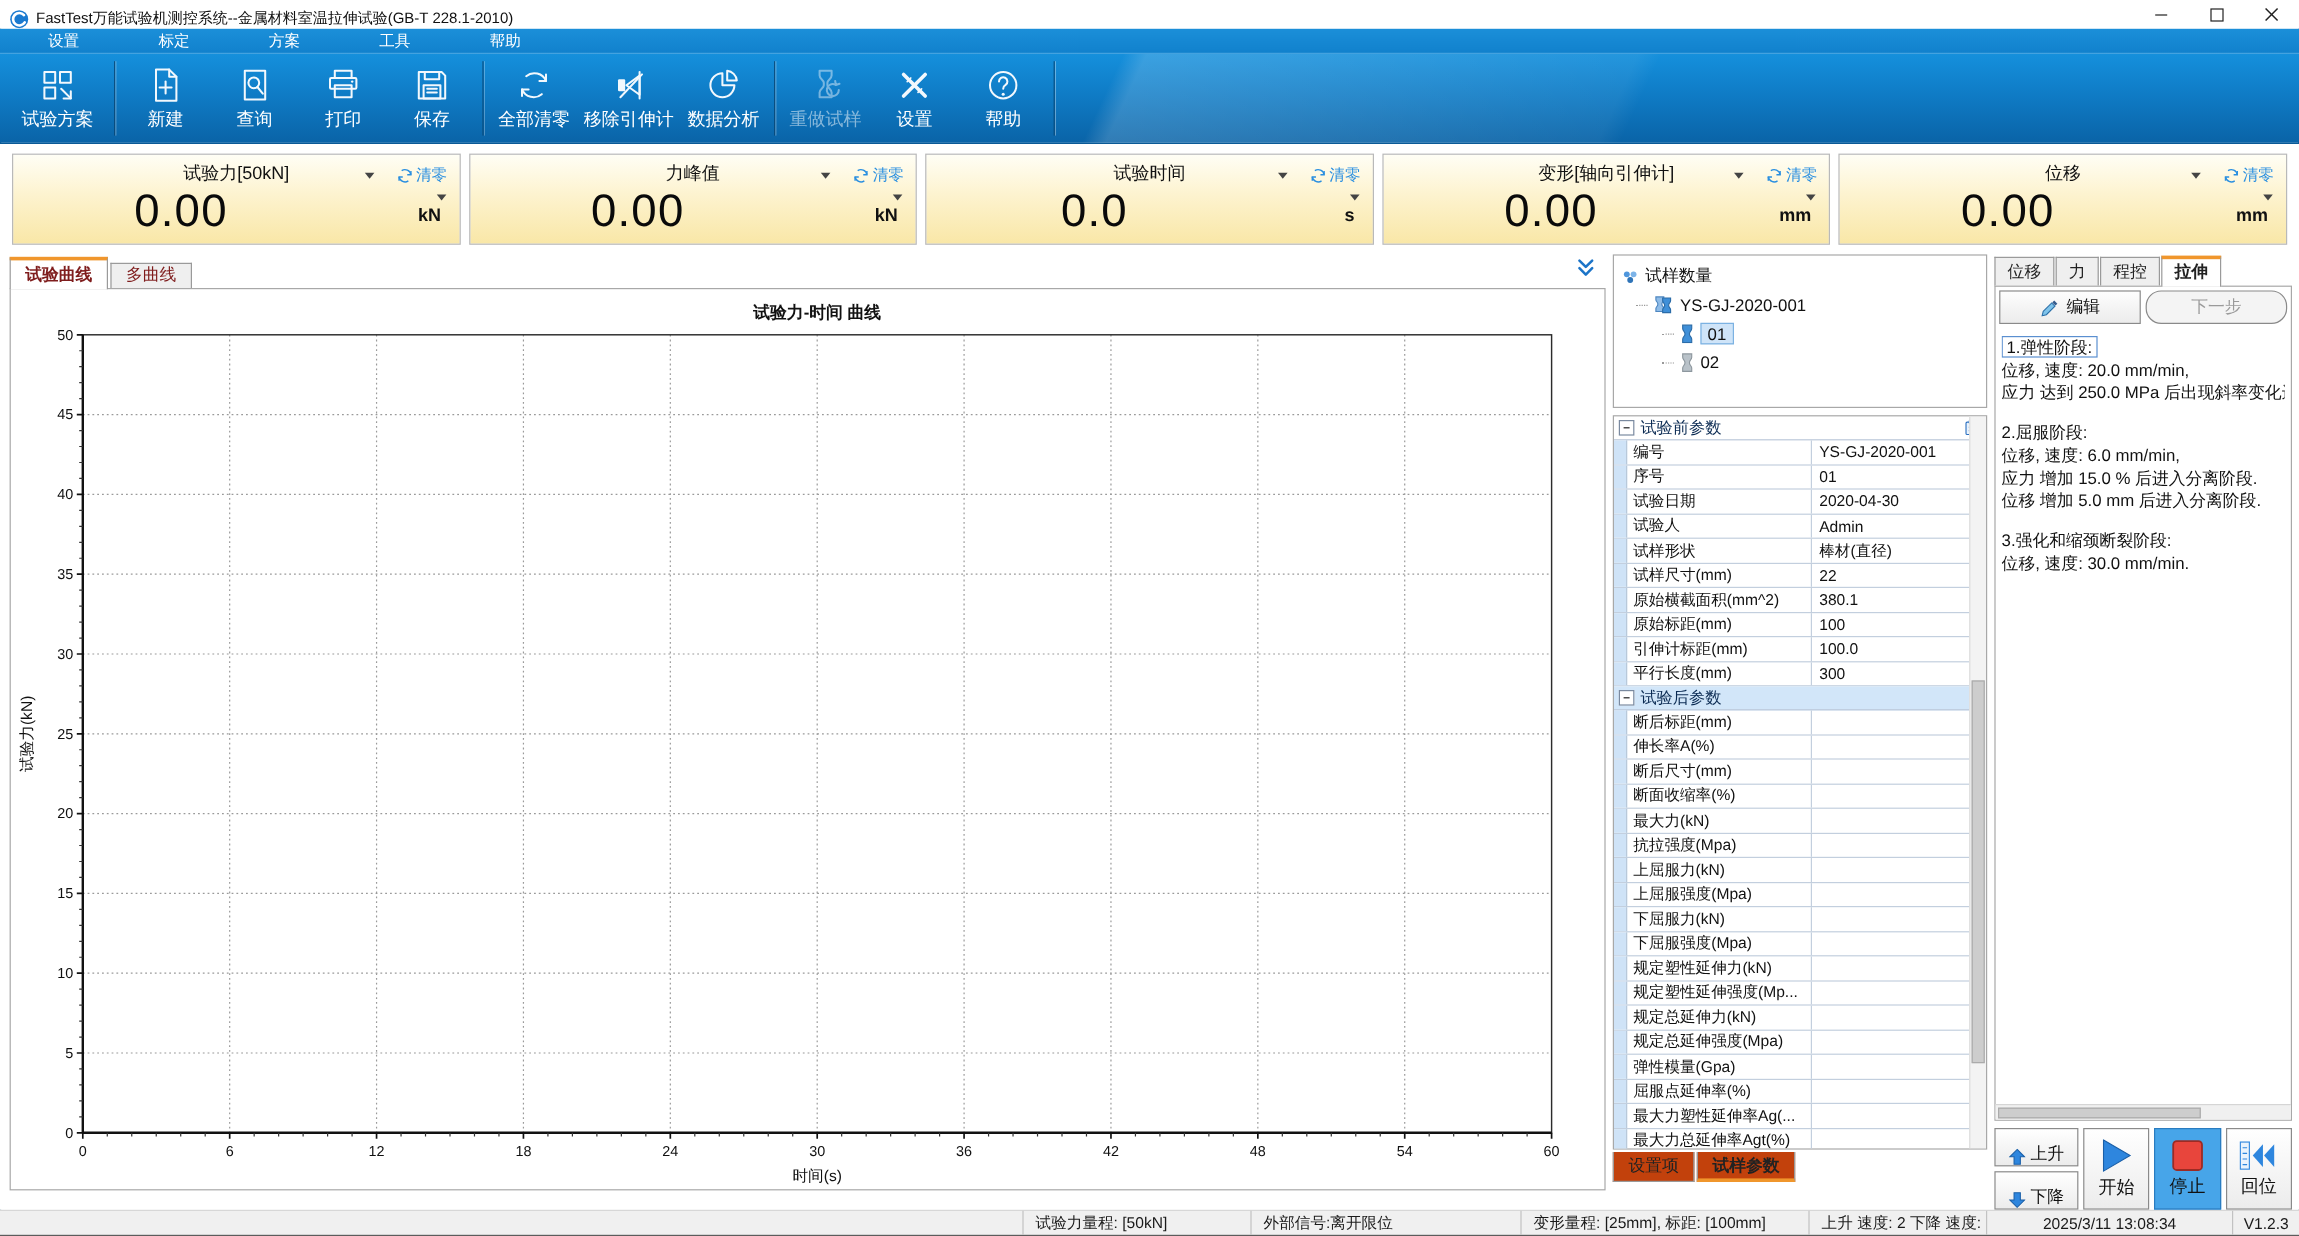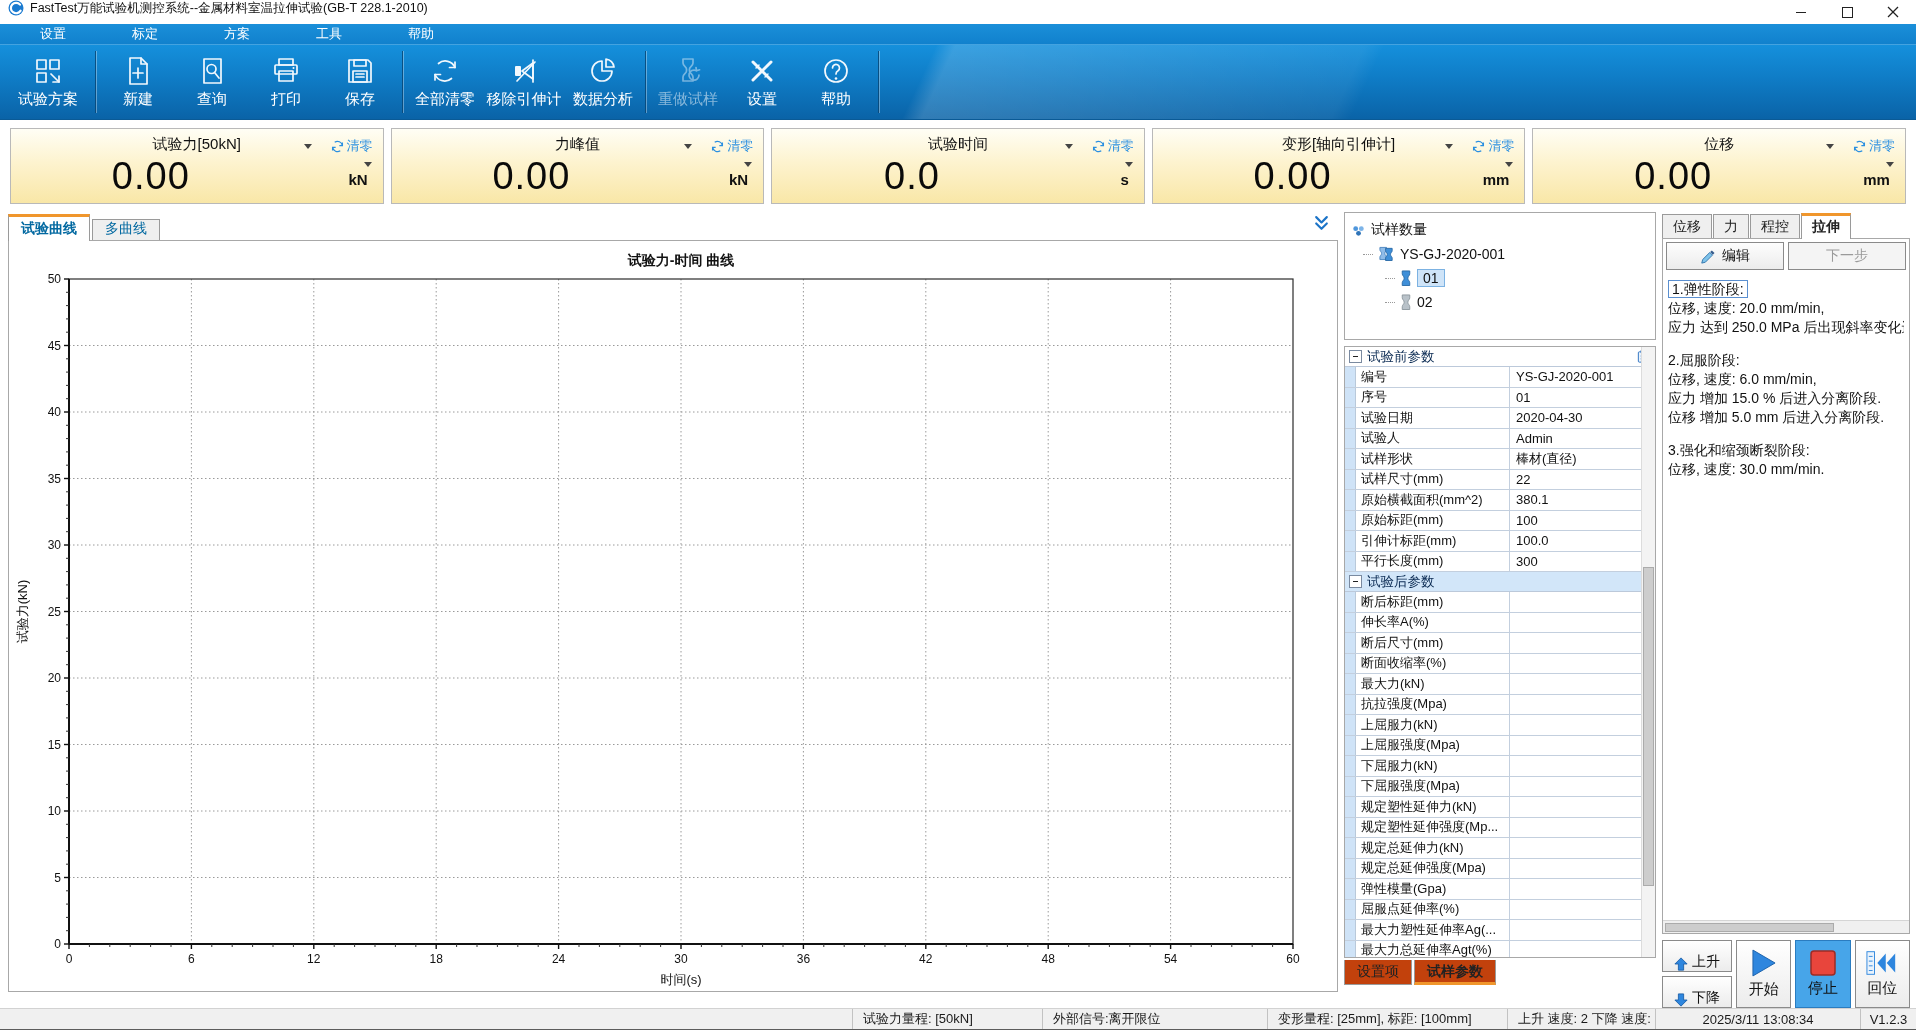--- a/index.html
+++ b/index.html
@@ -1,20 +1,20 @@
 <!DOCTYPE html>
 <html><head>
 <meta charset="utf-8">
 <style>
   html,body{margin:0;padding:0;background:#777;}
   .window{width:1916px;height:1030px;position:relative;background:#fff;overflow:hidden;
     font-family:"Liberation Sans","DejaVu Sans",sans-serif;box-sizing:border-box;
     box-shadow:inset 1px 0 0 #35607f, inset -1px 0 0 #35607f;}
   
-  .titlebar{height:24px;background:#fff;display:flex;align-items:flex-start;padding-left:8px;}
+  .titlebar{height:24px;background:#fff;display:flex;align-items:flex-end;padding-left:8px;}
   .titlebar .app-ttl{font-size:12.5px;color:#111;margin-left:6px;flex:1;white-space:nowrap;}
   .winbtns{display:flex;height:100%;}
   .winbtn{width:46px;height:100%;display:flex;align-items:center;justify-content:center;}
   .glyph-min{width:10px;height:1px;background:#222;}
   .glyph-max{width:9px;height:9px;border:1px solid #222;}
   
   .menubar{height:20px;background:linear-gradient(180deg,#1b8fd9,#1181cd);display:flex;align-items:center;padding-left:30px;border-bottom:1px solid rgba(255,255,255,.18);}
   .menu-item{color:#fff;font-size:13px;padding:1px 10px;margin-right:46px;white-space:nowrap;}
   
   .toolbar{height:74px;background:linear-gradient(180deg,#1590dc 0%,#0f7cc6 45%,#0a63a7 100%);display:flex;align-items:center;padding:0 6px;position:relative;border-bottom:1px solid #0a5a96;}
@@ -35,21 +35,21 @@
   .caret{width:0;height:0;border-left:4px solid transparent;border-right:4px solid transparent;border-top:5px solid #444;}
   .m-right .caret{margin-right:14px;}
   .m-clear{display:flex;align-items:center;gap:3px;color:#2a8fe0;font-size:13px;}
   .m-caret2{position:absolute;right:11px;top:38px;}
   .m-value{position:absolute;left:0;right:92px;top:26px;text-align:center;font-size:38px;color:#0a0a0a;letter-spacing:1px;}
   .m-unit{position:absolute;right:15px;bottom:15px;font-size:15px;font-weight:bold;color:#111;}
   
   .main{position:relative;height:798px;background:#fff;}
   .chart-panel{position:absolute;left:8px;top:2px;width:1330px;height:780px;}
   .chart-tabs{height:28px;display:flex;align-items:flex-end;position:relative;}
-  .ctab{padding:0 12px 3px;border:1px solid #9a9a9a;border-bottom:none;background:#efefef;font-size:14px;color:#0369a1;position:relative;top:1px;margin-right:2px;}
+  .ctab{padding:0 12px 3px;border:1px solid #9a9a9a;border-bottom:none;background:#efefef;font-size:14px;color:#7f1d1d;position:relative;top:1px;margin-right:2px;}
   .ctab.active{background:#fff;font-weight:bold;border-top:3px solid #f0962c;z-index:3;padding-top:3px;}
   .chart-chevron{position:absolute;right:8px;top:3px;}
   .chart-body{height:752px;border:1px solid #a8a8a8;background:#fff;box-sizing:border-box;position:relative;z-index:2;}
   
   .mid-panel{position:absolute;left:1344px;top:2px;width:312px;height:778px;display:flex;flex-direction:column;}
   .tree-box{height:128px;border:1px solid #a8a8a8;box-sizing:border-box;background:#fff;padding:5px 6px;font-size:14px;color:#111;flex:none;}
   .tree-row{display:flex;align-items:center;gap:5px;height:24px;white-space:nowrap;}
   .tree-indent1{margin-left:12px;} .tree-indent2{margin-left:34px;}
   .tree-stub{width:10px;border-top:1px dotted #999;}
   .tree-sel{background:#cfe4f8;border:1px solid #7cb2e2;padding:0 5px;}
@@ -69,21 +69,21 @@
   .btab{padding:3px 12px 2px;border:1px solid #9a9a9a;border-top:none;background:#c2410c;font-size:14px;color:#222;margin-right:2px;}
   .btab.active{font-weight:bold;border-bottom:3px solid #f0962c;padding-bottom:1px;}
   
   .right-panel{position:absolute;left:1662px;top:2px;width:248px;height:796px;display:flex;flex-direction:column;}
   .rp-tabs{height:26px;display:flex;align-items:flex-end;flex:none;}
   .rtab{flex:none;padding:3px 10px 3px;border:1px solid #9a9a9a;border-bottom:none;background:#efefef;font-size:14px;color:#222;position:relative;top:1px;margin-right:1px;}
   .rtab.active{background:#fff;font-weight:bold;border-top:3px solid #f0962c;padding-top:2px;z-index:3;}
   .rp-content{flex:1;border:1px solid #a8a8a8;background:#fff;box-sizing:border-box;display:flex;flex-direction:column;z-index:2;margin-bottom:6px;}
   .rp-buttons{display:flex;gap:4px;padding:3px;flex:none;}
   .rp-btn{flex:1;height:26px;border:1px solid #8a8a8a;background:linear-gradient(#fdfdfd,#ececec);display:flex;align-items:center;justify-content:center;gap:6px;font-size:14px;color:#111;}
-  .rp-btn.disabled{color:#9a9a9a;background:#f4f4f4;}
+  .rp-btn.disabled{color:#9a9a9a;background:#f4f4f4;border-radius:13px;}
   .program{flex:1;padding:7px 5px;font-size:14px;line-height:19px;color:#111;overflow:hidden;}
   .prog-line{white-space:nowrap;overflow:hidden;height:19px;}
   .prog-line.blank{height:14px;}
   .boxed{border:1px solid #5a8fd0;padding:0 3px;}
   .h-scroll{height:12px;background:#f0f0f0;border-top:1px solid #d5d5d5;position:relative;flex:none;}
   .h-thumb{position:absolute;left:2px;top:2px;height:7px;width:68%;background:#cdcdcd;border:1px solid #ababab;}
   .controls{height:68px;display:flex;gap:4px;flex:none;}
   .jog-col{width:70px;display:flex;flex-direction:column;gap:4px;flex:none;}
   .jog-btn{flex:1;border:1px solid #8a8a8a;background:linear-gradient(#fff,#ececec);display:flex;align-items:flex-end;justify-content:center;gap:4px;font-size:14px;color:#111;}
   .big-btn{width:76px;border:1px solid #8a8a8a;background:linear-gradient(#fff,#ececec);display:flex;flex-direction:column;align-items:center;justify-content:center;gap:3px;font-size:15px;color:#111;box-sizing:border-box;}

